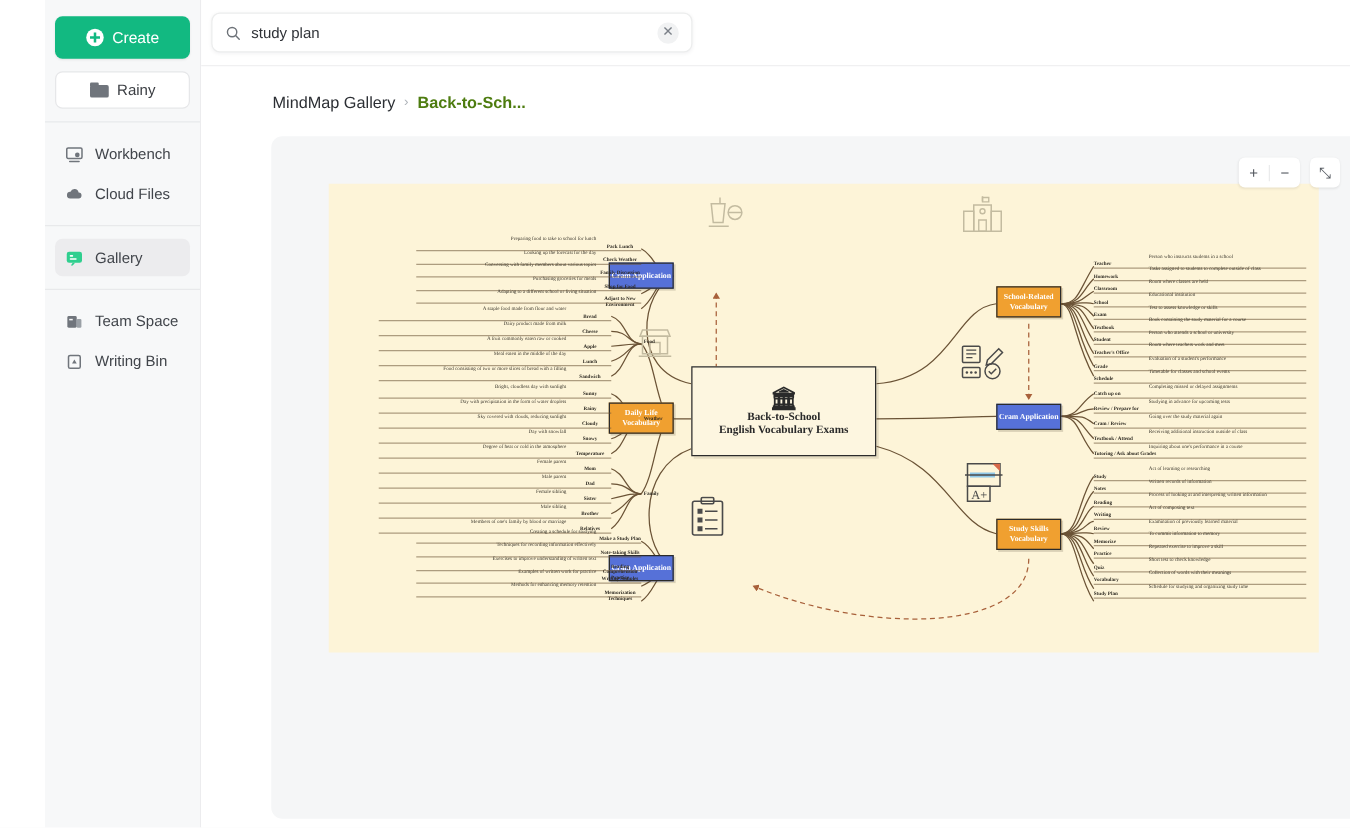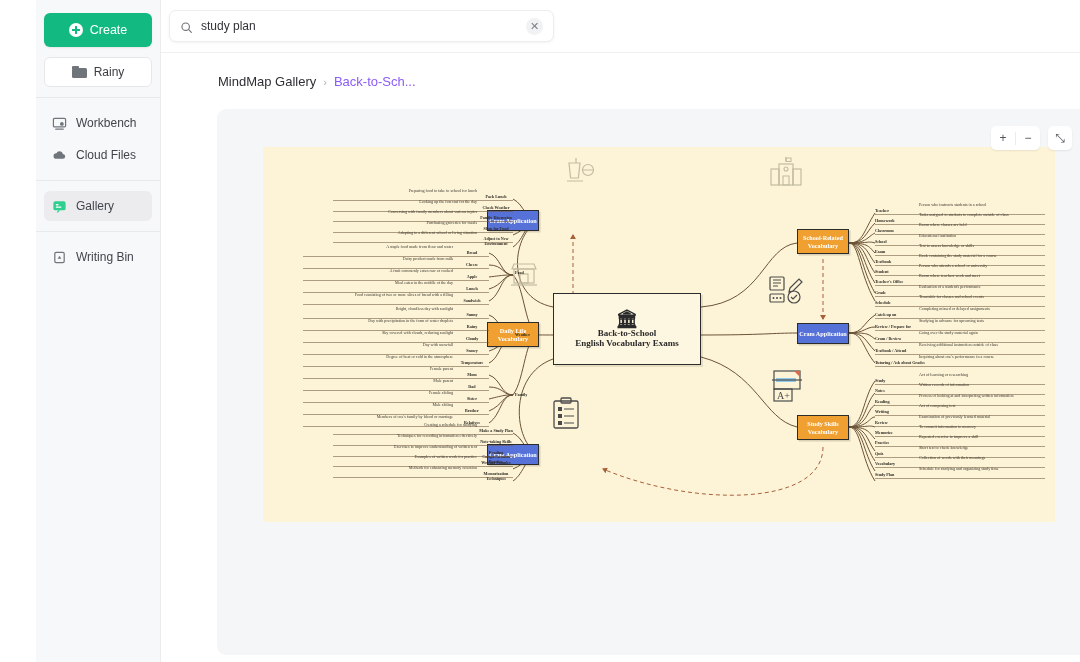--- a/index.html
+++ b/index.html
@@ -108,21 +108,21 @@
     background: #fff;
     border-top: 1px solid #f0f0f1;
   }
 
   .breadcrumb {
     padding: 21px 0 0 57px;
     font-size: 13px; color: #2c2f34;
     display: flex; align-items: center; gap: 7px;
   }
   .bc-sep { color: #adb2b8; font-size: 11px; }
-  .bc-current { color: #8b5cf6; cursor: pointer; }
+  .bc-current { color: #4d7c0f; cursor: pointer; font-weight: bold; }
 
   
   #panel {
     position: absolute; left: 56px; top: 56px;
     width: 872px; height: 546px;
     background: #f5f6f7;
     border-radius: 9px;
   }
   .tools {
     position: absolute; right: 17px; top: 17px;
@@ -245,20 +245,30 @@
               <rect x="4" y="8" width="6" height="1.4" rx=".7" fill="#fff"></rect>
             </svg>
         </span>
         <span>Gallery</span>
       </div>
     </div>
 
     <div class="nav-sep"></div>
 
     <div class="nav-group">
+      <div class="nav-item">
+        <span class="nav-ic">
+          <svg width="15" height="15" viewBox="0 0 16 16">
+              <rect x="2" y="3" width="8" height="10" rx="1.2" fill="#70757c"></rect>
+              <rect x="10" y="5.5" width="4" height="7.5" rx="1" fill="#9aa0a6"></rect>
+              <rect x="3.6" y="5.4" width="3" height="1.3" fill="#f7f8f9"></rect>
+            </svg>
+        </span>
+        <span>Team Space</span>
+      </div>
 
       <div class="nav-item">
         <span class="nav-ic">
           <svg width="15" height="15" viewBox="0 0 16 16">
               <rect x="3" y="2.5" width="10" height="11" rx="1.4" fill="none" stroke="#70757c" stroke-width="1.3"></rect>
               <path d="M8 6l2 3.4H6z" fill="#70757c"></path>
             </svg>
         </span>
         <span>Writing Bin</span>
       </div>

